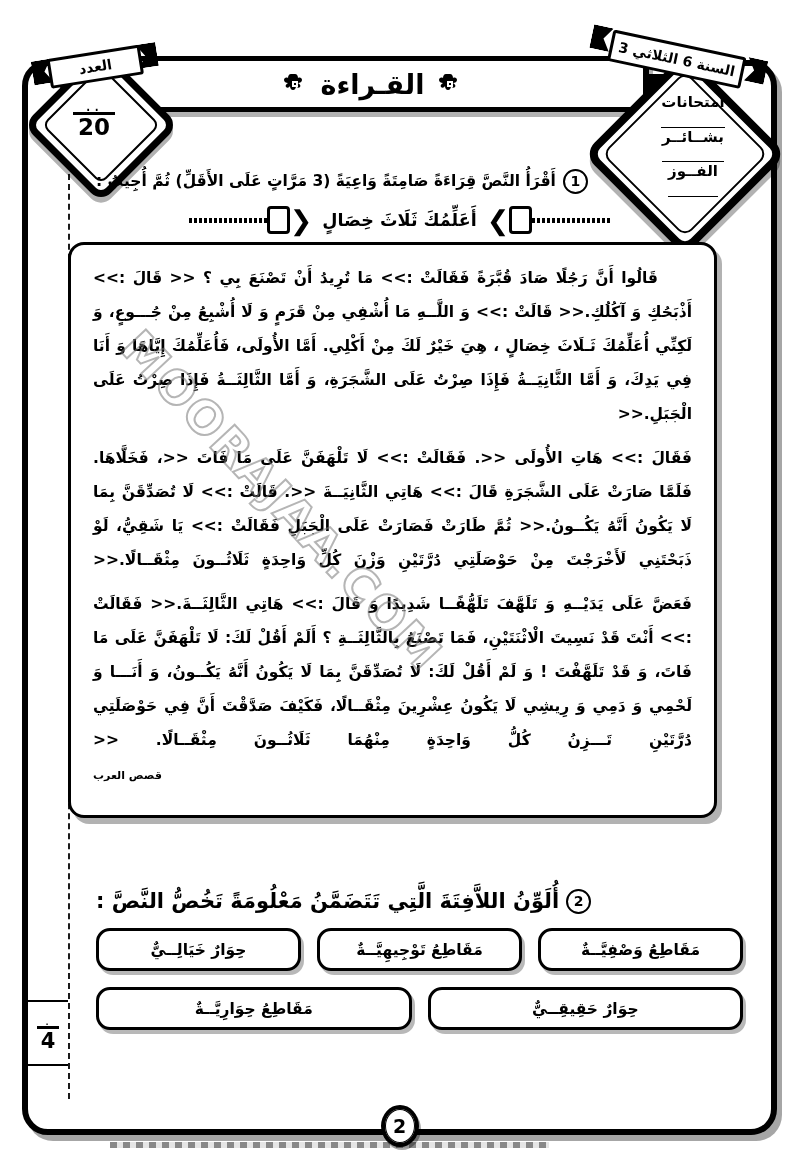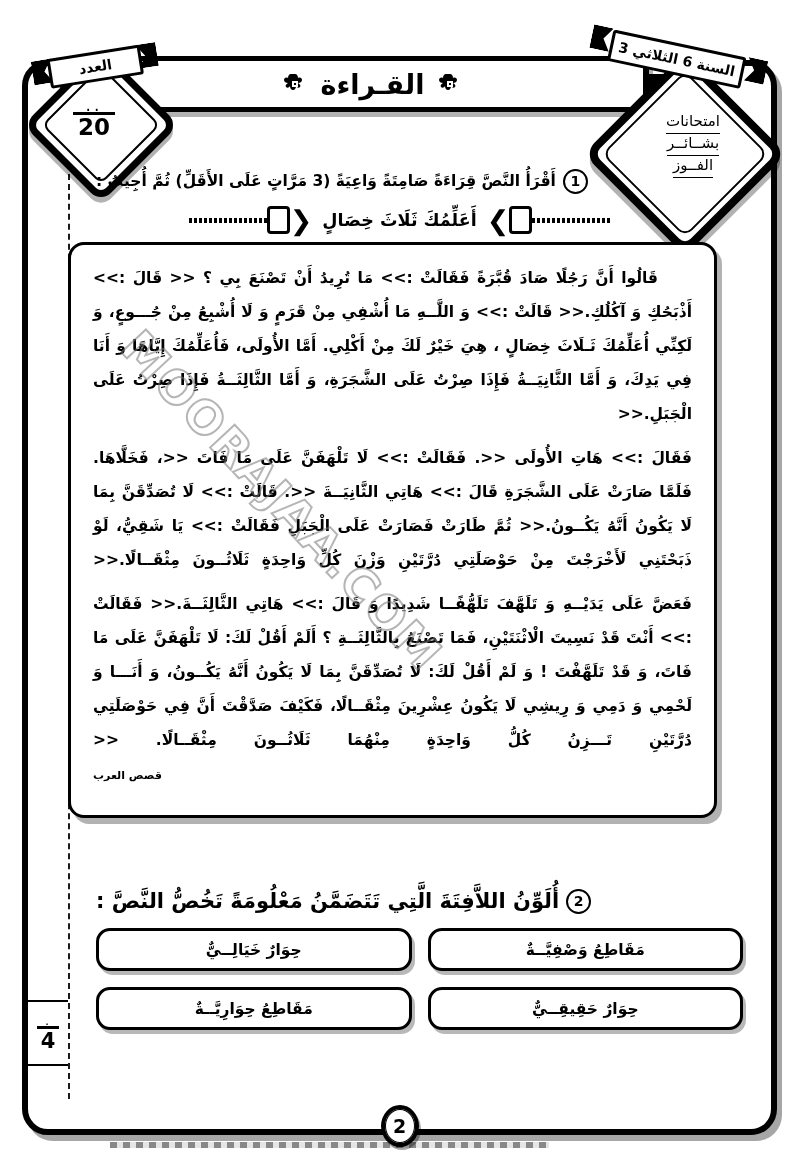--- a/index.html
+++ b/index.html
@@ -105,22 +105,22 @@
   }
   .br-diamond-in{
     position:absolute;left:5px;top:5px;right:5px;bottom:5px;
     border:2px solid #000;border-radius:10px;
   }
   .br-text{
     position:absolute;right:24px;top:46px;width:128px;height:128px;
     display:flex;flex-direction:column;align-items:center;justify-content:center;
     gap:2px;line-height:1.05;
   }
-  .br-text div{font-size:15px;font-weight:normal;white-space:nowrap;
-    border-bottom:1.5px solid #000;padding-bottom:3px;}
+  .br-text div{font-size:15px;font-weight:bold;white-space:nowrap;
+    border-bottom:1.5px solid #000;padding-bottom:16px;}
   .ribbon-right{
     position:absolute;right:20px;top:2px;width:170px;height:40px;
     transform:rotate(12deg);
   }
   .ribbon-right .rb-body{
     position:absolute;left:18px;right:16px;top:5px;height:26px;
     background:#fff;border:3px solid #000;border-radius:3px;
     display:flex;align-items:center;justify-content:center;
   }
   .ribbon-right .rb-text{font-size:14px;font-weight:bold;white-space:nowrap;}
@@ -341,20 +341,21 @@
   <div class="watermark">MOORAJAA.COM</div>
 
   <div class="q2">
     <span class="q-num">2</span>
     <span class="q-text">أُلَوِّنُ اللاَّفِتَةَ الَّتِي تَتَضَمَّنُ مَعْلُومَةً تَخُصُّ النَّصَّ :</span>
   </div>
 
   <div class="options">
     <div class="opt-row">
       <div class="opt">مَقَاطِعُ وَصْفِيَّــةٌ</div>
+      <div class="opt">مَقَاطِعُ تَوْجِيهِيَّــةٌ</div>
       <div class="opt">حِوَارٌ خَيَالِــيٌّ</div>
     </div>
     <div class="opt-row">
       <div class="opt">حِوَارٌ حَقِيقِــيٌّ</div>
       <div class="opt">مَقَاطِعُ حِوَارِيَّــةٌ</div>
     </div>
   </div>
 
   <div class="score-tab">
     <div class="t">.</div>

